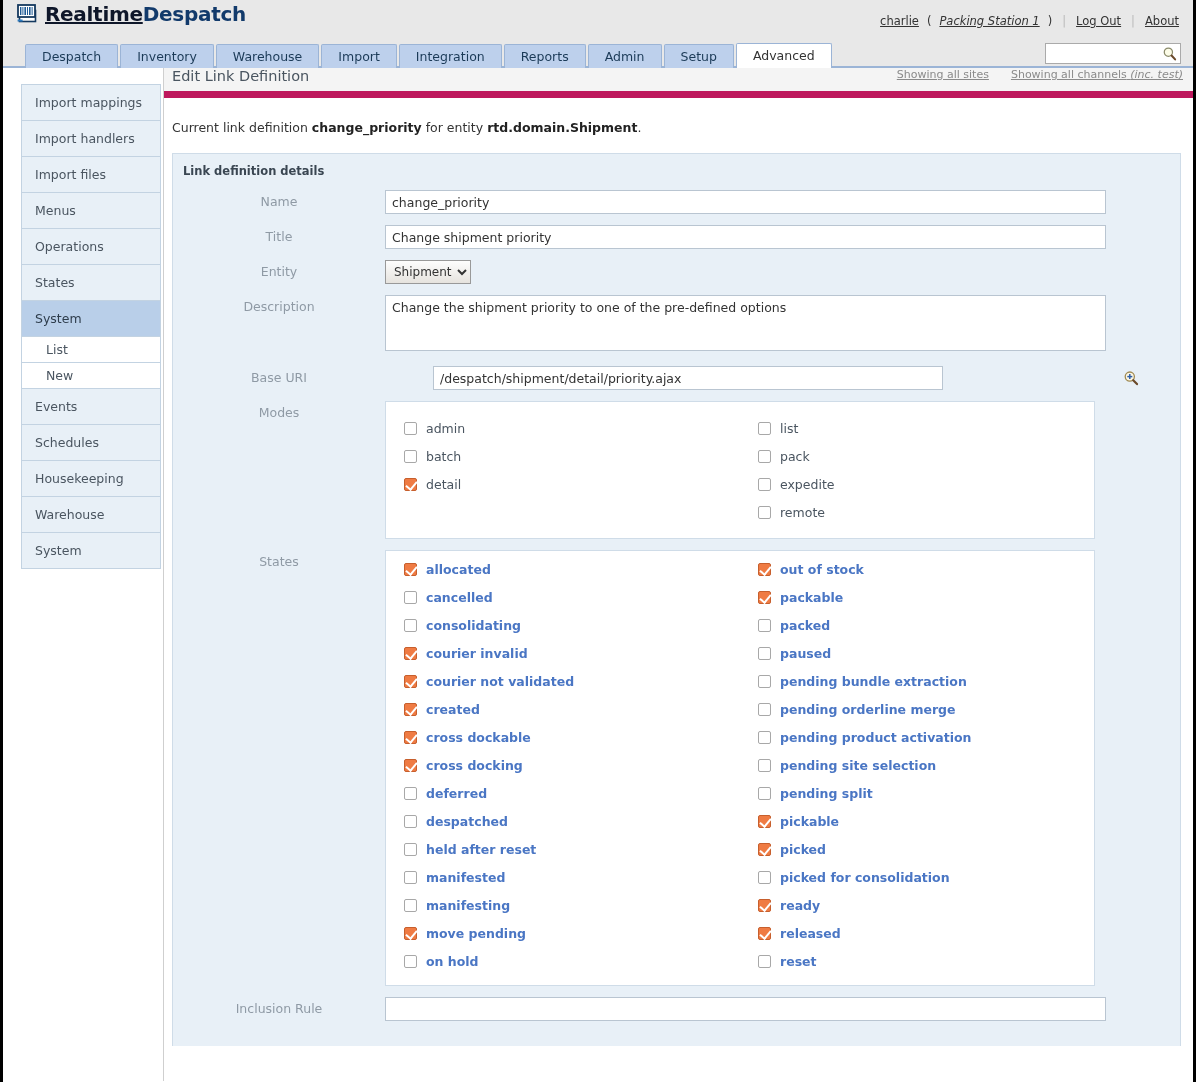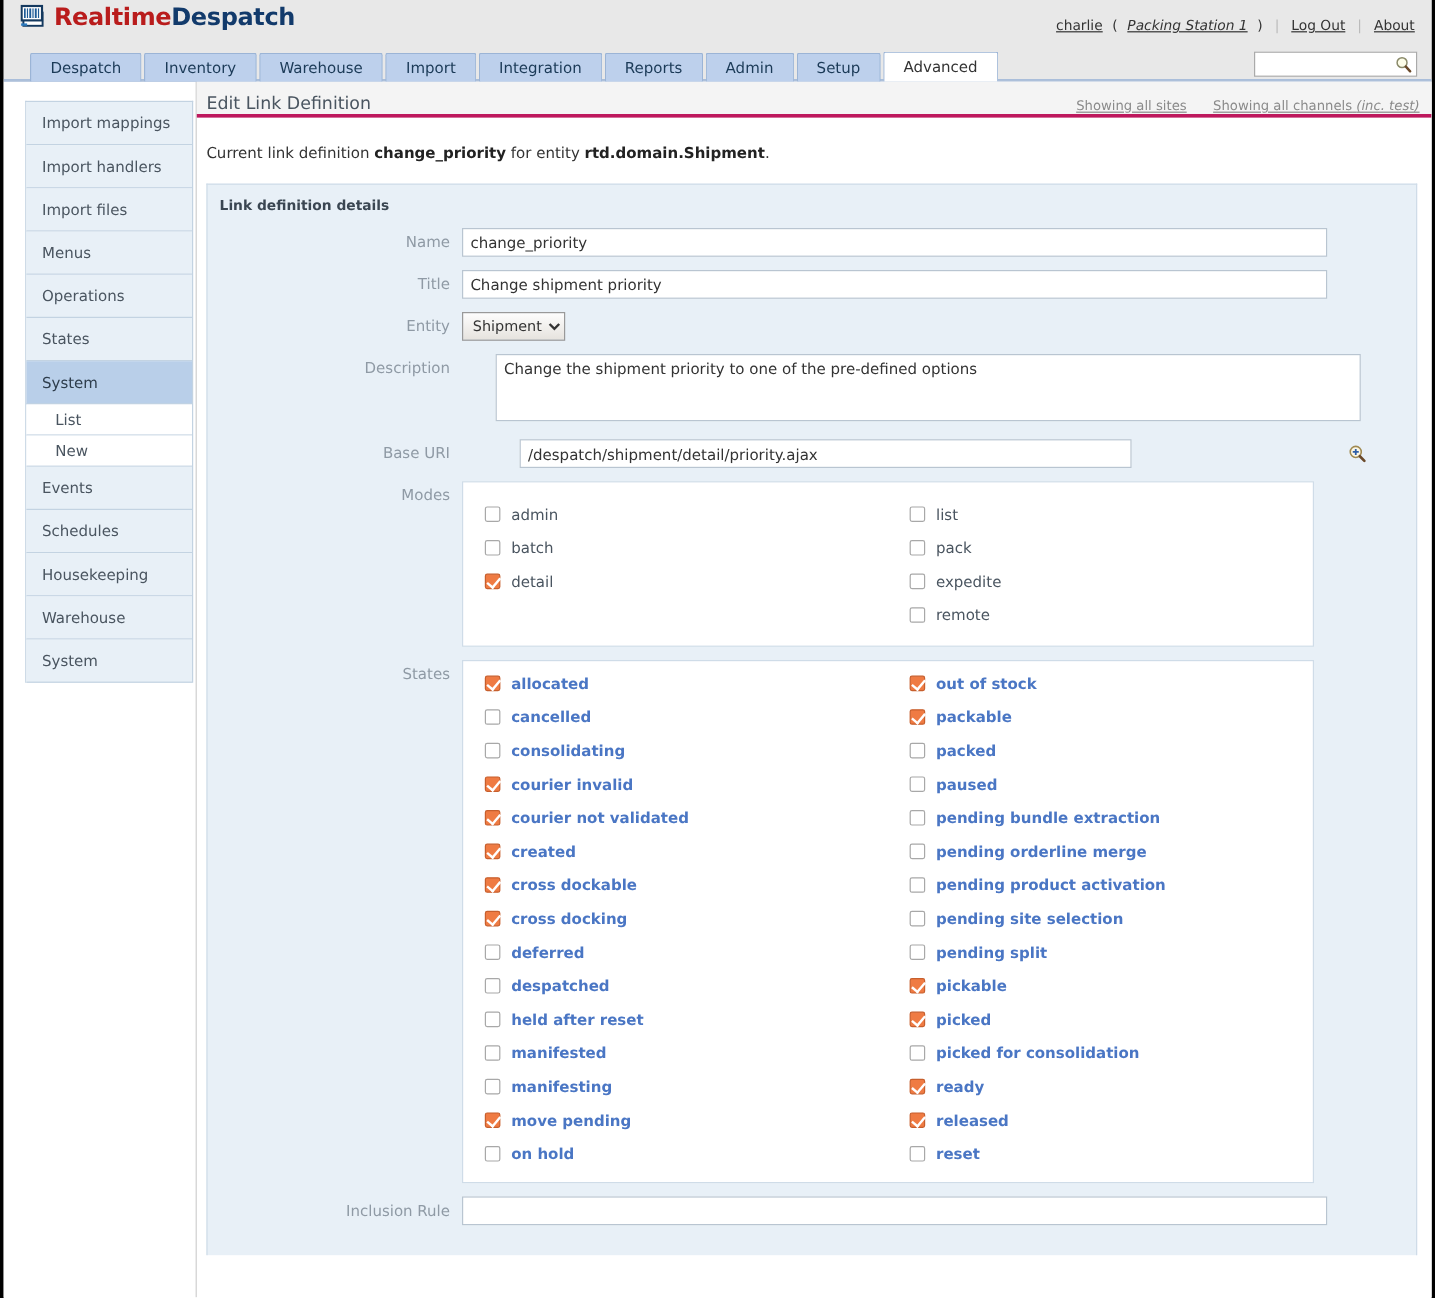--- a/index.html
+++ b/index.html
@@ -28,21 +28,21 @@
     left: 14px; top: 3px;
     display: flex; align-items: center; gap: 6px;
   }
   .logo-icon { width: 22px; height: 22px; display:block; }
   .brand-text {
     font-size: 20px; font-weight: bold;
     letter-spacing: -0.3px;
     line-height: 1;
     white-space: nowrap;
   }
-  .brand-a { color: #b91c1c; }
+  .brand-a { color: #0f172a; text-decoration: underline; }
   .brand-b { color: #123a6b; }
 
   .header-links {
     position: absolute;
     right: 14px; top: 14px;
     font-size: 11.5px;
     color: #333;
     display: flex; align-items: center; gap: 8px;
     white-space: nowrap;
   }
@@ -146,22 +146,22 @@
     flex: 1 1 auto;
     border-left: 1px solid #cfcfcf;
     border-top: 0;
     background: #fff;
     display: flex; flex-direction: column;
     min-width: 0;
   }
   .content-head {
     height: 30px;
     background: #f4f4f4;
-    border-bottom: 3px solid #be185d;
-    display: flex; align-items: flex-end;
+    border-bottom: 7px solid #be185d;
+    display: flex; align-items: flex-start;
     padding: 0 10px 0 8px;
     position: relative;
   }
   .content-title {
     font-size: 14.5px;
     color: #4a5560;
   }
   .head-links {
     margin-left: auto;
     display: flex; gap: 22px;
@@ -197,21 +197,21 @@
   }
 
   .frow {
     display: flex;
     align-items: flex-start;
     margin-bottom: 11px;
   }
   .flabel {
     width: 202px;
     flex: 0 0 202px;
-    text-align: right;
+    text-align: center;
     padding-right: 10px;
     font-size: 12.5px;
     color: #8f9aa5;
     padding-top: 4px;
   }
   .fctrl { flex: 1 1 auto; min-width: 0; position: relative; }
 
   .tinput {
     width: 721px;
     height: 24px;
@@ -227,21 +227,20 @@
     width: 721px;
     height: 56px;
     border: 1px solid #b9c5d1;
     background: #fff;
     font-size: 12.5px;
     color: #333;
     padding: 4px 6px;
     resize: none;
     font-family: "DejaVu Sans", "Liberation Sans", sans-serif;
     outline: none;
-    margin-left: 28px;
   }
   .uri-row { display: flex; align-items: center; margin-left: 48px; }
   .uri-input { width: 510px; }
   .mag-btn {
     margin-left: 180px;
     width: 16px; height: 16px;
     cursor: pointer;
     display: inline-block;
   }
   .sel {

